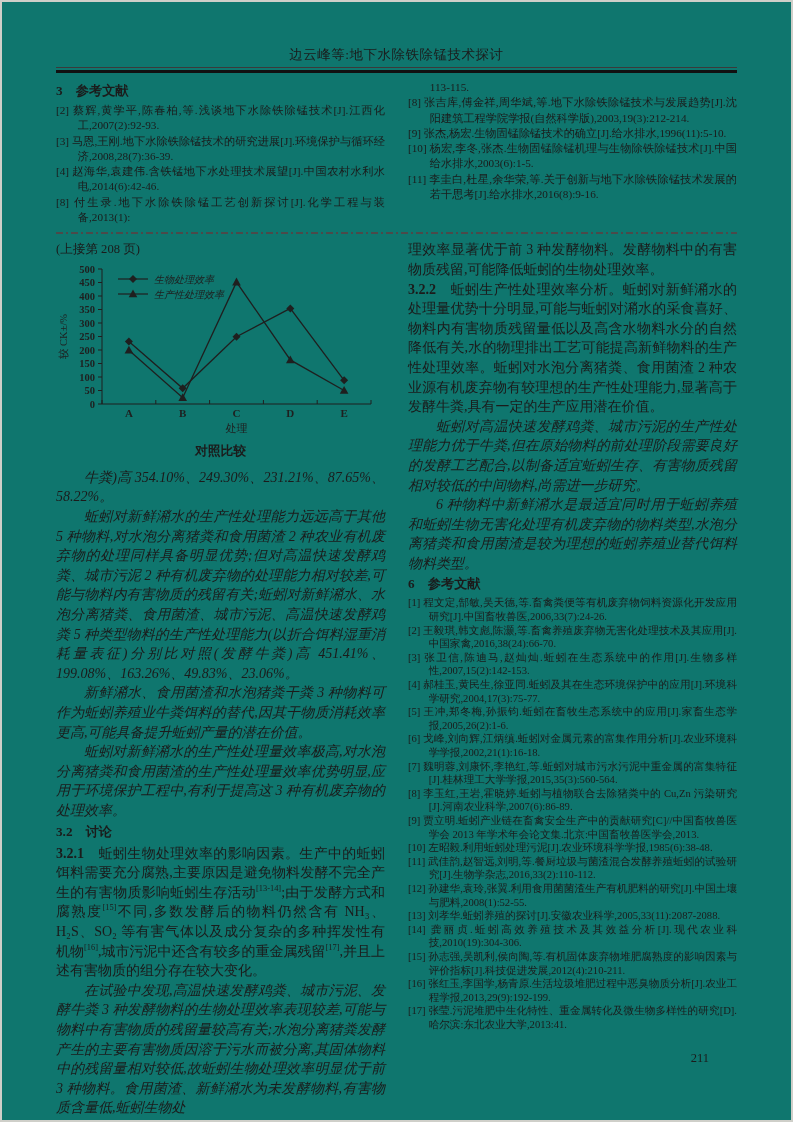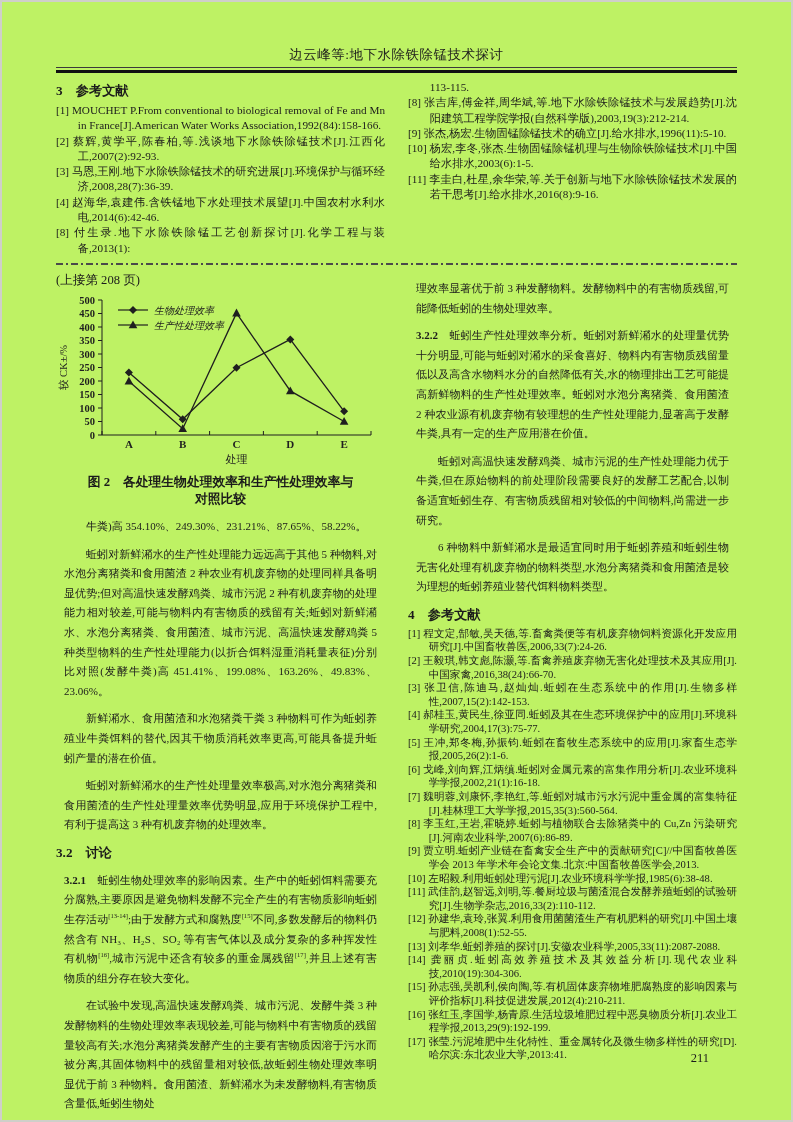--- a/index.html
+++ b/index.html
@@ -1,20 +1,20 @@
 <!DOCTYPE html>
 <html><head>
 <meta charset="utf-8">
 <style>
   html,body{margin:0;padding:0;background:#ffffff;}
   .page{
     position:relative;
     width:793px;height:1122px;
     box-sizing:border-box;
-    background:#bef264;
+    background:#0f766e;
     border:2px solid #cfcfc9;
     padding:44px 54px 0 54px;
     overflow:hidden;
     font-family:"Liberation Serif","DejaVu Serif",serif;
     color:#1b1b1b;
   }
   
   .rh-title{
     text-align:center;
     font-size:13.5px;
@@ -49,26 +49,26 @@
   
   .columns{display:flex;gap:23px;}
   .cont-note{font-size:12.6px;line-height:19px;margin-bottom:3px;}
   .figure svg{display:block;margin:2px auto 0 auto;}
   .fig-caption{
     text-align:center;font-weight:bold;
     font-size:12.8px;line-height:17.5px;
     margin:5px 0 7px 0;
   }
   .para{
-    margin:8px;
+    margin:0;
     text-align:justify;
-    font-size:11px;
+    font-size:14px;
     line-height:19.6px;
   }
-  .para.ind{text-indent:2em;}
+  .para.ind{text-indent:2em;font-style:italic;}
   .para b{font-weight:bold;}
   sup{font-size:0.6em;vertical-align:super;line-height:0;}
   .refs4 .ref{font-size:10.6px;line-height:13.6px;}
   .page-number{
     position:absolute;
     right:82px;bottom:54px;
     font-size:12.5px;
   }
 </style>
 </head>
@@ -78,21 +78,20 @@
 
   <div class="running-head">
     <div class="rh-title">边云峰等:地下水除铁除锰技术探讨</div>
     <div class="rh-rule"></div>
   </div>
 
   <div class="refs-top">
     <div class="col">
       <div class="sec-heading">3　参考文献</div>
       <div class="ref-list refs3">
-          <div class="ref">[1] MOUCHET P.From conventional to biological removal of Fe and Mn in France[J].American Water Works Association,1992(84):158-166.</div>
           <div class="ref">[2] 蔡辉,黄学平,陈春柏,等.浅谈地下水除铁除锰技术[J].江西化工,2007(2):92-93.</div>
           <div class="ref">[3] 马恩,王刚.地下水除铁除锰技术的研究进展[J].环境保护与循环经济,2008,28(7):36-39.</div>
           <div class="ref">[4] 赵海华,袁建伟.含铁锰地下水处理技术展望[J].中国农村水利水电,2014(6):42-46.</div>
           <div class="ref">[8] 付生录.地下水除铁除锰工艺创新探讨[J].化学工程与装备,2013(1):</div>
         </div>
     </div>
     <div class="col refs3">
       <div class="ref-cont">113-115.</div>
       <div class="ref-list refs3">
           <div class="ref">[8] 张吉库,傅金祥,周华斌,等.地下水除铁除锰技术与发展趋势[J].沈阳建筑工程学院学报(自然科学版),2003,19(3):212-214.</div>
@@ -160,21 +159,20 @@
             <path d="M72.9 83.7484L77.2 91.5484L68.60000000000001 91.5484Z" fill="#1f1f1f"></path>
             <path d="M126.69999999999999 131.2738L131 139.0738L122.39999999999999 139.0738Z" fill="#1f1f1f"></path>
             <path d="M180.5 15.619299999999996L184.8 23.419299999999996L176.2 23.419299999999996Z" fill="#1f1f1f"></path>
             <path d="M234.29999999999998 93.41980000000001L238.6 101.2198L229.99999999999997 101.2198Z" fill="#1f1f1f"></path>
             <path d="M288.1 124.04589999999999L292.40000000000003 131.8459L283.8 131.8459Z" fill="#1f1f1f"></path>
             <line x1="62" y1="32" x2="92" y2="32" stroke="#1f1f1f" stroke-width="1.2"></line>
             <path d="M77 27.5L81.3 35.3L72.7 35.3Z" fill="#1f1f1f"></path>
             <text x="98" y="35.5" font-size="10" font-style="italic" fill="#1f1f1f">生产性处理效率</text>
           </svg>
         <div class="fig-caption">
-          <div>图 2　各处理生物处理效率和生产性处理效率与</div>
           <div>对照比较</div>
         </div>
       </div>
       <div class="paras">
           <p class="para ind">牛粪)高 354.10%、249.30%、231.21%、87.65%、58.22%。</p>
           <p class="para ind">蚯蚓对新鲜潲水的生产性处理能力远远高于其他 5 种物料,对水泡分离猪粪和食用菌渣 2 种农业有机废弃物的处理同样具备明显优势;但对高温快速发酵鸡粪、城市污泥 2 种有机废弃物的处理能力相对较差,可能与物料内有害物质的残留有关;蚯蚓对新鲜潲水、水泡分离猪粪、食用菌渣、城市污泥、高温快速发酵鸡粪 5 种类型物料的生产性处理能力(以折合饵料湿重消耗量表征)分别比对照(发酵牛粪)高 451.41%、199.08%、163.26%、49.83%、23.06%。</p>
           <p class="para ind">新鲜潲水、食用菌渣和水泡猪粪干粪 3 种物料可作为蚯蚓养殖业牛粪饵料的替代,因其干物质消耗效率更高,可能具备提升蚯蚓产量的潜在价值。</p>
           <p class="para ind">蚯蚓对新鲜潲水的生产性处理量效率极高,对水泡分离猪粪和食用菌渣的生产性处理量效率优势明显,应用于环境保护工程中,有利于提高这 3 种有机废弃物的处理效率。</p>
           <div class="sec-heading">3.2　讨论</div>
           <p class="para"><b>3.2.1</b>　蚯蚓生物处理效率的影响因素。生产中的蚯蚓饵料需要充分腐熟,主要原因是避免物料发酵不完全产生的有害物质影响蚯蚓生存活动<sup>[13-14]</sup>;由于发酵方式和腐熟度<sup>[15]</sup>不同,多数发酵后的物料仍然含有 NH₃、H₂S、SO₂ 等有害气体以及成分复杂的多种挥发性有机物<sup>[16]</sup>,城市污泥中还含有较多的重金属残留<sup>[17]</sup>,并且上述有害物质的组分存在较大变化。</p>
@@ -182,21 +180,21 @@
         </div>
     </div>
 
     <div class="col">
       <div class="paras">
           <p class="para">理效率显著优于前 3 种发酵物料。发酵物料中的有害物质残留,可能降低蚯蚓的生物处理效率。</p>
           <p class="para"><b>3.2.2</b>　蚯蚓生产性处理效率分析。蚯蚓对新鲜潲水的处理量优势十分明显,可能与蚯蚓对潲水的采食喜好、物料内有害物质残留量低以及高含水物料水分的自然降低有关,水的物理排出工艺可能提高新鲜物料的生产性处理效率。蚯蚓对水泡分离猪粪、食用菌渣 2 种农业源有机废弃物有较理想的生产性处理能力,显著高于发酵牛粪,具有一定的生产应用潜在价值。</p>
           <p class="para ind">蚯蚓对高温快速发酵鸡粪、城市污泥的生产性处理能力优于牛粪,但在原始物料的前处理阶段需要良好的发酵工艺配合,以制备适宜蚯蚓生存、有害物质残留相对较低的中间物料,尚需进一步研究。</p>
           <p class="para ind">6 种物料中新鲜潲水是最适宜同时用于蚯蚓养殖和蚯蚓生物无害化处理有机废弃物的物料类型,水泡分离猪粪和食用菌渣是较为理想的蚯蚓养殖业替代饵料物料类型。</p>
         </div>
-      <div class="sec-heading">4　参考文献</div>
+      <div class="sec-heading">6　参考文献</div>
       <div class="ref-list refs4">
           <div class="ref">[1] 程文定,郜敏,吴天德,等.畜禽粪便等有机废弃物饲料资源化开发应用研究[J].中国畜牧兽医,2006,33(7):24-26.</div>
           <div class="ref">[2] 王毅琪,韩文彪,陈灏,等.畜禽养殖废弃物无害化处理技术及其应用[J].中国家禽,2016,38(24):66-70.</div>
           <div class="ref">[3] 张卫信,陈迪马,赵灿灿.蚯蚓在生态系统中的作用[J].生物多样性,2007,15(2):142-153.</div>
           <div class="ref">[4] 郝桂玉,黄民生,徐亚同.蚯蚓及其在生态环境保护中的应用[J].环境科学研究,2004,17(3):75-77.</div>
           <div class="ref">[5] 王冲,郑冬梅,孙振钧.蚯蚓在畜牧生态系统中的应用[J].家畜生态学报,2005,26(2):1-6.</div>
           <div class="ref">[6] 戈峰,刘向辉,江炳缜.蚯蚓对金属元素的富集作用分析[J].农业环境科学学报,2002,21(1):16-18.</div>
           <div class="ref">[7] 魏明蓉,刘康怀,李艳红,等.蚯蚓对城市污水污泥中重金属的富集特征[J].桂林理工大学学报,2015,35(3):560-564.</div>
           <div class="ref">[8] 李玉红,王岩,霍晓婷.蚯蚓与植物联合去除猪粪中的 Cu,Zn 污染研究[J].河南农业科学,2007(6):86-89.</div>
           <div class="ref">[9] 贾立明.蚯蚓产业链在畜禽安全生产中的贡献研究[C]//中国畜牧兽医学会 2013 年学术年会论文集.北京:中国畜牧兽医学会,2013.</div>

